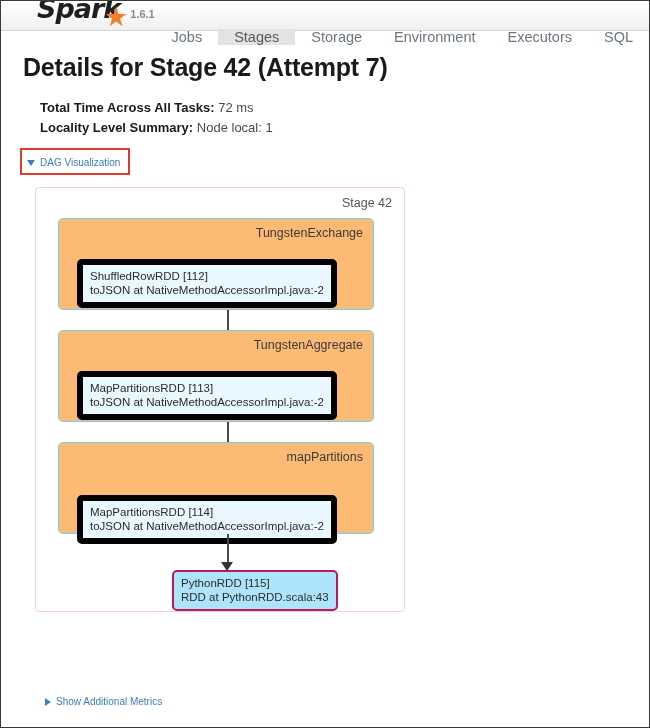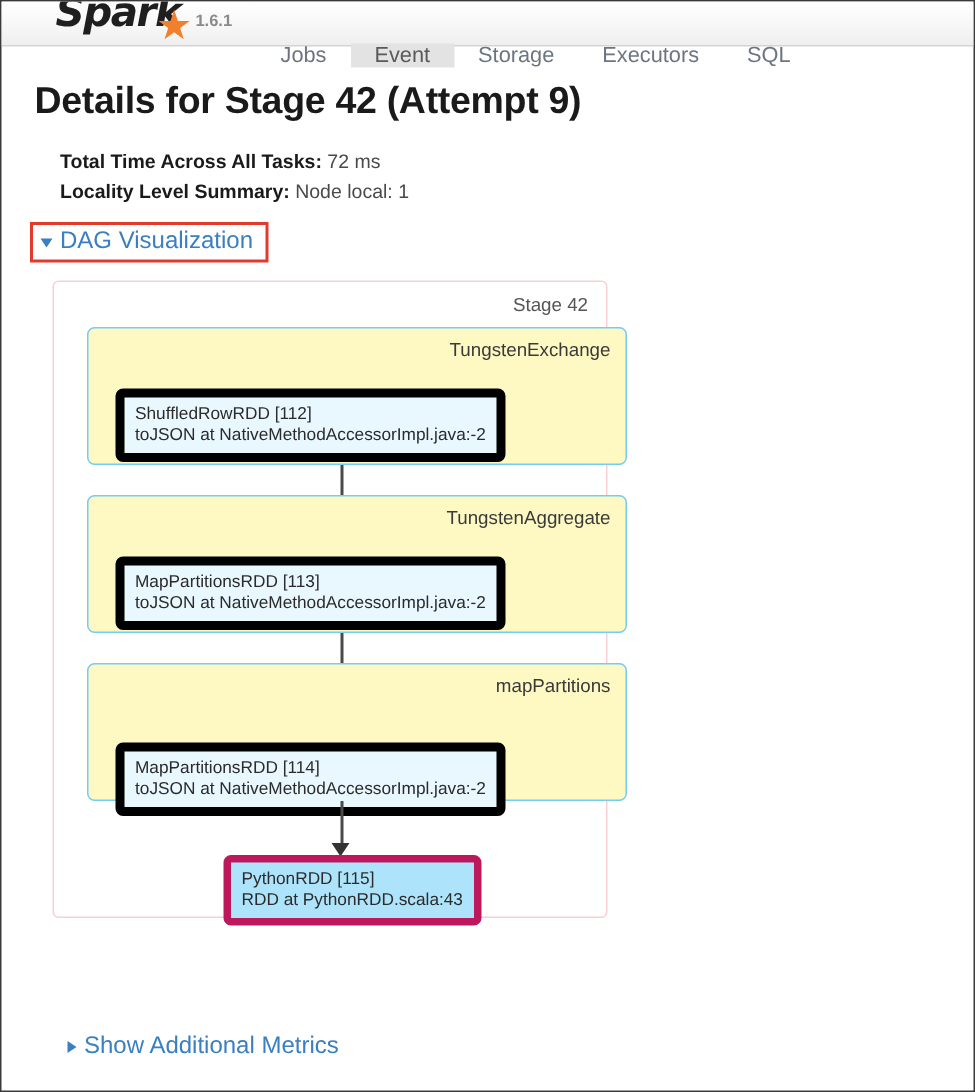--- a/index.html
+++ b/index.html
@@ -93,21 +93,21 @@
     color: #4a4a4a;
     line-height: 20px;
     margin-left: 17px;
   }
   .summary-row b { color: #1a1a1a; }
 
   
   .toggle-link {
     display: inline-flex;
     align-items: center;
-    font-size: 16px;
+    font-size: 10px;
     color: #3a7fc1;
     cursor: pointer;
     gap: 5px;
   }
   .caret-down, .caret-right {
     width: 0; height: 0;
     display: inline-block;
   }
   .caret-down {
     border-left: 4.5px solid transparent;
@@ -139,22 +139,22 @@
   }
   .stage-caption {
     position: absolute;
     right: 12px; top: 8px;
     font-size: 12.5px;
     color: #555;
   }
   .stage-box {
     position: absolute;
     left: 22px;
-    width: 360px;
-    background: #fef9c3;
+    width: 316px;
+    background: #fdba74;
     border: 1px solid #72cdf5;
     border-radius: 5px;
   }
   .stage-box-label {
     position: absolute;
     right: 10px; top: 7px;
     font-size: 12.5px;
     color: #3a3a3a;
   }
   .rdd-node {
@@ -164,21 +164,22 @@
     border: 6px solid #000000;
     border-radius: 5px;
     padding: 4px 7px 5px 7px;
     font-size: 11.5px;
     line-height: 14px;
     color: #2b2b2b;
     white-space: nowrap;
   }
   .rdd-node.filled {
     background: #aee4fb;
-    border: 5px solid #be185d;
+    border: 2px solid #be185d;
+    margin-left: 23px;
   }
   .edge {
     position: absolute;
     width: 2px;
     background: #4a4a4a;
   }
   .arrowhead {
     position: absolute;
     width: 0; height: 0;
     border-left: 6px solid transparent;
@@ -198,30 +199,31 @@
 <div id="page">
 
   <div class="navbar">
     <div class="brand">
       <span class="spark-word">Spark</span>
       <span class="star"></span>
       <span class="version">1.6.1</span>
     </div>
     <div class="navlinks">
       <a class="navlink">Jobs</a>
-      <a class="navlink active">Event</a>
+      <a class="navlink active">Stages</a>
       <a class="navlink">Storage</a>
+      <a class="navlink">Environment</a>
       <a class="navlink">Executors</a>
       <a class="navlink">SQL</a>
     </div>
   </div>
 
   <div class="content">
 
-    <h1 class="page-title">Details for Stage 42 (Attempt 9)</h1>
+    <h1 class="page-title">Details for Stage 42 (Attempt 7)</h1>
 
     <div class="summary">
       <div class="summary-row">
         <b>Total Time Across All Tasks:</b>
         <span>72 ms</span>
       </div>
       <div class="summary-row">
         <b>Locality Level Summary:</b>
         <span>Node local: 1</span>
       </div>

